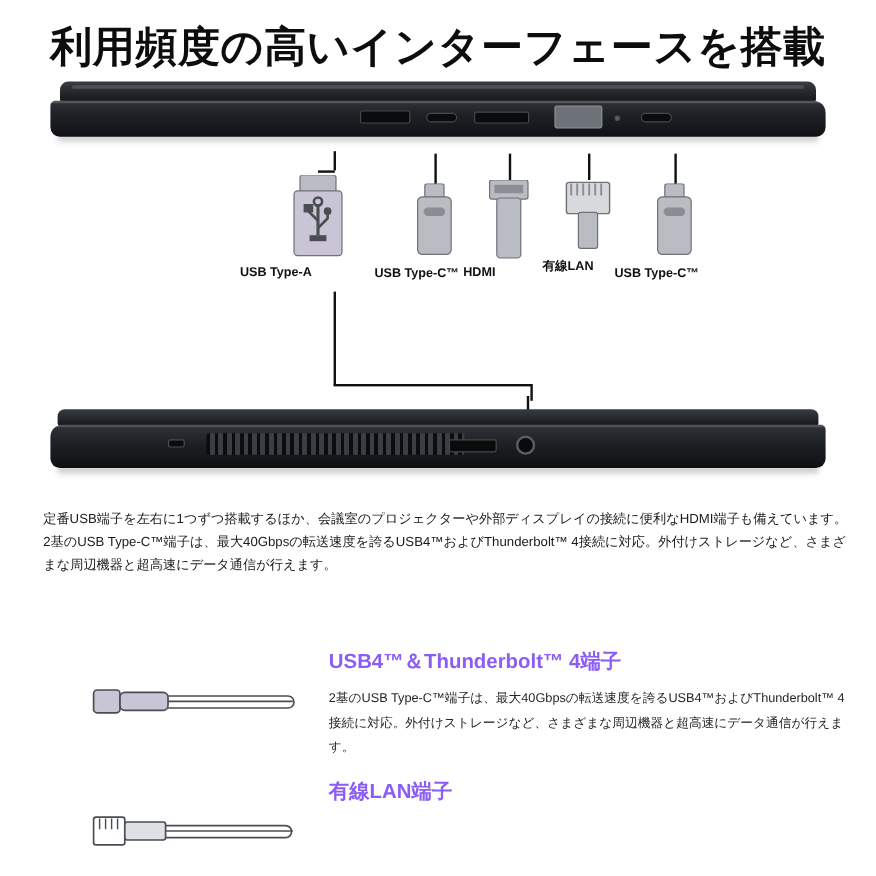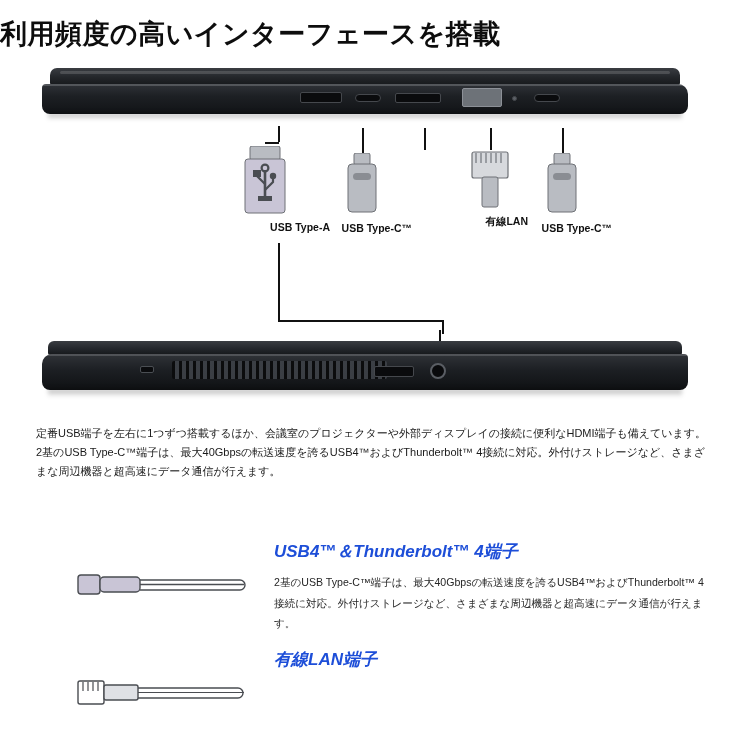--- a/index.html
+++ b/index.html
@@ -18,22 +18,22 @@
     width: 730px;
     height: 730px;
   }
 
   
   .title {
     position: absolute;
     top: 16px;
     left: 0;
     width: 730px;
-    text-align: left;
-    font-size: 27px;
+    text-align: center;
+    font-size: 35px;
     font-weight: bold;
     letter-spacing: 0.5px;
     color: #0d0d0d;
   }
 
   
   .photo-area {
     position: absolute;
     top: 58px;
     left: 0;
@@ -148,21 +148,21 @@
     position: absolute;
     left: 6px; top: 48px;
     width: 634px; height: 8px;
     background: linear-gradient(180deg, rgba(0,0,0,0.30), rgba(0,0,0,0));
     filter: blur(2px);
   }
 
   
   .conn {
     position: absolute;
-    text-align: right;
+    text-align: left;
   }
   .conn .cap {
     font-size: 10.5px;
     font-weight: bold;
     color: #111;
     margin-top: 3px;
     white-space: nowrap;
   }
   svg { display: block; }
 
@@ -209,22 +209,21 @@
   .feature .text-col {
     position: absolute;
     left: 238px;
     top: 0;
     width: 434px;
   }
   .feature h3 {
     margin: 0 0 9px 0;
     font-size: 17px;
     font-weight: bold;
-    color: #1d4ed8;
-    font-style: italic;
+    color: #8b5cf6;
   }
   .feature p {
     margin: 0;
     font-size: 10.6px;
     line-height: 1.95;
     color: #262626;
   }
 </style>
 </head>
 <body>
@@ -269,20 +268,28 @@
     <div class="conn" style="left:312px; top:95px; width:100px;">
       <svg width="100" height="66" viewBox="0 0 100 66">
         <rect x="42" y="0" width="16" height="12" rx="2" fill="#b9bcc2" stroke="#6e7176" stroke-width="1"></rect>
         <rect x="36" y="11" width="28" height="48" rx="4" fill="#b9bcc2" stroke="#6e7176" stroke-width="1"></rect>
         <rect x="41" y="20" width="18" height="7" rx="3.5" fill="#8a8d93"></rect>
       </svg>
       <div class="cap">USB Type-C™</div>
     </div>
     <div class="leader v" style="left:362px; top:70px; height:25px;"></div>
 
+    <div class="conn" style="left:386px; top:92px; width:76px;">
+      <svg width="76" height="68" viewBox="0 0 76 68">
+        <rect x="22" y="0" width="32" height="16" rx="2" fill="#b9bcc2" stroke="#6e7176" stroke-width="1"></rect>
+        <rect x="26" y="4" width="24" height="7" fill="#8a8d93"></rect>
+        <rect x="28" y="15" width="20" height="50" rx="3" fill="#b9bcc2" stroke="#6e7176" stroke-width="1"></rect>
+      </svg>
+      <div class="cap">HDMI</div>
+    </div>
     <div class="leader v" style="left:424px; top:70px; height:22px;"></div>
 
     <div class="conn" style="left:452px; top:92px; width:76px;">
       <svg width="76" height="62" viewBox="0 0 76 62">
         <rect x="20" y="2" width="36" height="26" rx="2" fill="#d7d9dd" stroke="#6e7176" stroke-width="1.2"></rect>
         <path d="M24 3 v10 M29 3 v10 M34 3 v10 M39 3 v10 M44 3 v10 M49 3 v10" stroke="#8a8d93" stroke-width="1.6"></path>
         <rect x="30" y="27" width="16" height="30" rx="2" fill="#b9bcc2" stroke="#6e7176" stroke-width="1"></rect>
       </svg>
       <div class="cap">有線LAN</div>
     </div>

